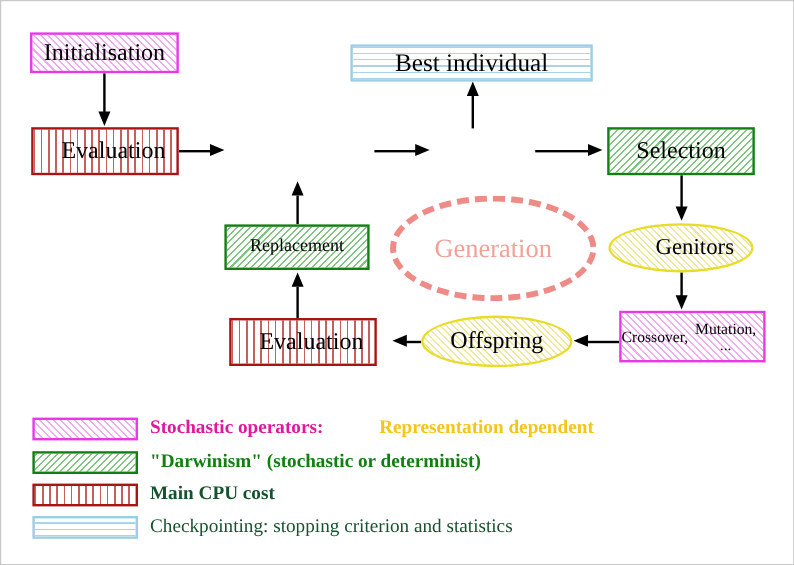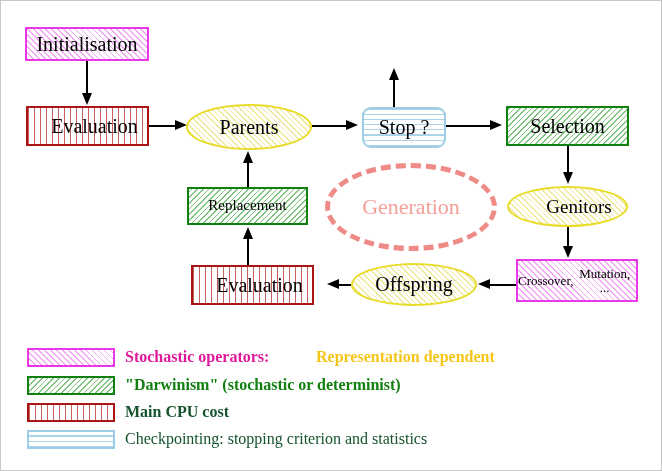--- a/index.html
+++ b/index.html
@@ -127,28 +127,25 @@
 <div id="canvas">
 
   <div class="node fill-magenta" style="left:24px; top:26px; width:124px; height:34px;">
     <span class="label" style="font-size:20px;">Initialisation</span>
   </div>
 
   <div class="node fill-red" style="left:25px; top:105px; width:123px; height:40px;">
     <span class="label" style="font-size:20px;">Evaluation</span>
   </div>
 
-  <div class="node fill-yellow ellipse" style="left:185px; top:103px; width:126px; height:46px;">
-    <span class="label" style="font-size:20px;">Parents</span>
-  </div>
-
-
-  <div class="node fill-blue rounded" style="left:361px; top:106px; width:84px; height:41px;">
-    <span class="label" style="font-size:20px;">Stop ?</span>
-  </div>
+
+  <div class="node fill-blue" style="left:291px; top:36px; width:202px; height:31px;">
+    <span class="label" style="font-size:21px;">Best individual</span>
+  </div>
+
 
   <div class="node fill-green" style="left:505px; top:105px; width:123px; height:40px;">
     <span class="label" style="font-size:20px;">Selection</span>
   </div>
 
   <div class="node fill-yellow ellipse" style="left:506px; top:185px; width:121px; height:41px;">
     <span class="label" style="font-size:19px;padding-left:23px;">Genitors</span>
   </div>
 
   <div class="node fill-magenta" style="left:515px; top:258px; width:122px; height:43px; flex-direction:row;">

